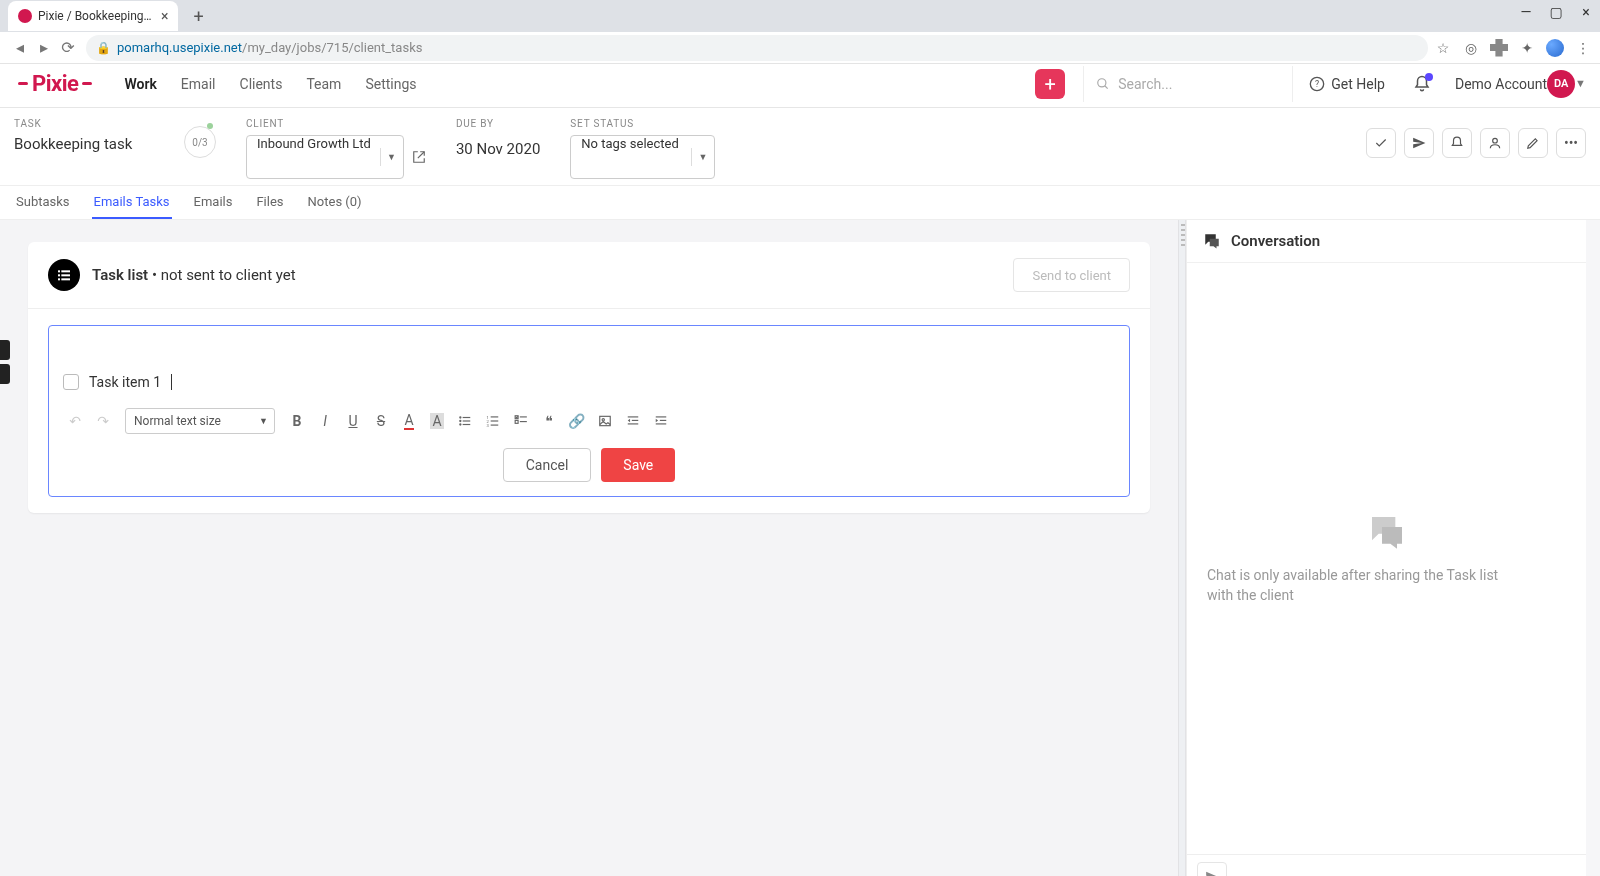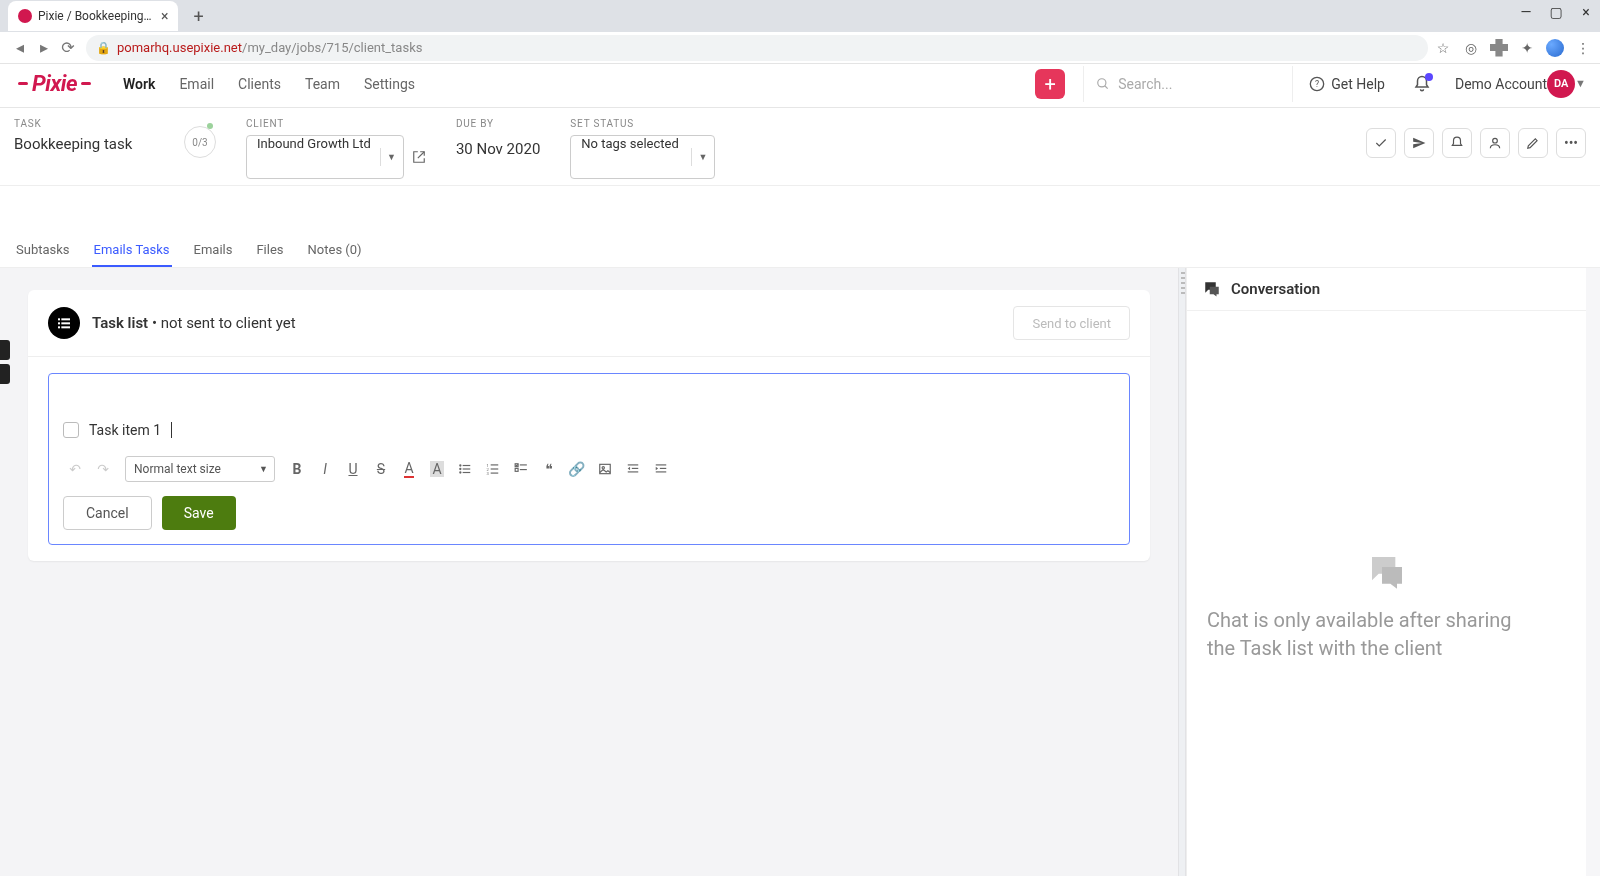--- a/index.html
+++ b/index.html
@@ -13,30 +13,30 @@
 .tab .tab-title { white-space: nowrap; overflow: hidden; text-overflow: ellipsis; max-width: 115px; }
 .tab .close-x { margin-left: 8px; font-size: 14px; color: #555; cursor: pointer; }
 .newtab { margin-left: 8px; font-size: 18px; color: #555; cursor: pointer; width: 24px; text-align: center; }
 .win-controls { position: absolute; right: 6px; top: 4px; display: flex; gap: 14px; font-size: 14px; color: #333; }
 .win-controls span { cursor: pointer; width:16px; text-align:center; }
 
 .addr-bar { background: #fff; height: 32px; display: flex; align-items: center; padding: 0 8px; border-bottom:1px solid #e4e4e4; }
 .nav-btn { color: #777; font-size: 16px; width: 24px; text-align: center; cursor: pointer; }
 .url-field { flex: 1; display: flex; align-items: center; background: #f1f3f4; border-radius: 14px; height: 26px; margin: 0 6px; padding: 0 10px; font-size: 13px; color: #555; }
 .lock-ic { font-size: 12px; color: #777; margin-right: 6px; }
-.url-text .domain { color: #b91c1c; }
+.url-text .domain { color: #0369a1; }
 .url-text .path { color: #888; }
 .right-icons { display: flex; gap: 10px; align-items: center; }
 .right-icons span { width: 18px; height: 18px; font-size: 14px; color: #666; cursor: pointer; display:flex; align-items:center; justify-content:center;}
 .avatar-circle { width: 20px; height: 20px; border-radius: 50%; background: radial-gradient(circle at 30% 30%, #6aa9ff, #2a6bd0); }
 .ext-ic { width:18px; height:18px; background:#888; clip-path: polygon(30% 0,70% 0,70% 30%,100% 30%,100% 70%,70% 70%,70% 100%,30% 100%,30% 70%,0 70%,0 30%,30% 30%); }
 
 
 .app-header { height: 48px; border-bottom: 1px solid #e6e6e6; display: flex; align-items: center; padding: 0 14px; }
-.logo { display: flex; align-items: center; font-weight: 700; font-size: 22px; color: #d1184f; font-style: italic; letter-spacing: -0.5px; }
+.logo { display: flex; align-items: center; font-weight: 700; font-size: 22px; color: #d1184f; letter-spacing: -0.5px; }
 .logo::before, .logo::after { content: ""; display: inline-block; width: 10px; height: 3px; background: #d1184f; border-radius: 2px; margin: 0 4px; }
 .nav { display: flex; margin-left: 28px; gap: 24px; }
 .nav a { font-size: 14px; color: #666; text-decoration: none; cursor: pointer; }
 .nav a.active { color: #222; font-weight: 600; }
 .header-spacer { flex: 1; }
 .add-btn { width: 30px; height: 30px; background: #e6365b; border-radius: 6px; color: #fff; display: flex; align-items: center; justify-content: center; font-size: 20px; cursor: pointer; margin-right: 18px; }
 .search-box { width: 210px; height: 36px; border-left: 1px solid #eee; border-right: 1px solid #eee; display: flex; align-items: center; padding: 0 12px; color: #aaa; font-size: 14px; }
 .search-box .sicon { margin-right: 8px; }
 .help-link { display: flex; align-items: center; gap: 6px; font-size: 14px; color: #444; margin: 0 16px; cursor: pointer; }
 .bell-wrap { position: relative; margin: 0 12px; cursor: pointer; color:#444; }
@@ -53,21 +53,21 @@
 .th-task { width: 140px; }
 .circle-progress { width: 32px; height: 32px; border-radius: 50%; border: 1px solid #ddd; display: flex; align-items: center; justify-content: center; font-size: 10px; color: #888; margin-right: 30px; margin-top: 8px; position: relative; }
 .circle-progress::before { content: ""; position: absolute; top: -4px; right: 2px; width: 6px; height: 6px; background: #9cd29c; border-radius: 50%; }
 .select-pill { display: flex; align-items: flex-start; border: 1px solid #ccc; border-radius: 4px; height: 44px; padding: 0 32px 0 10px; font-size: 13px; color: #333; position: relative; background: #fff; cursor: pointer; min-width: 130px; }
 .select-pill .arrow { position: absolute; right: 7px; top: 50%; transform: translateY(-50%); font-size: 9px; color: #666; border-left: 1px solid #ddd; padding-left: 6px; height: 18px; display: flex; align-items: center; }
 .link-icon { margin-left: 8px; color: #666; cursor: pointer; }
 .th-actions { margin-left: auto; display: flex; gap: 8px; margin-top: 10px; }
 .sq-btn { width: 30px; height: 30px; border: 1px solid #ddd; border-radius: 6px; display: flex; align-items: center; justify-content: center; cursor: pointer; color: #555; font-size: 14px; background: #fff; }
 
 
-.tab-row { display: flex; gap: 20px; padding: 0 14px; border-bottom: 1px solid #eee; height: 34px; align-items: center; margin-top: 48px; }
+.tab-row { display: flex; gap: 20px; padding: 0 14px; border-bottom: 1px solid #eee; height: 34px; align-items: center; }
 .tab-row a { font-size: 13px; color: #666; cursor: pointer; padding: 8px 2px; border-bottom: 2px solid transparent; }
 .tab-row a.active { color: #3b5bff; border-bottom-color: #3b5bff; }
 
 
 .main-wrap { display: flex; height: calc(876px - 60px - 48px - 56px - 34px); background: #f4f4f6; }
 .content { flex: 1; padding: 22px 28px; overflow: auto; }
 .card { background: #fff; border-radius: 6px; box-shadow: 0 1px 2px rgba(0,0,0,0.06); padding: 16px 20px; }
 .card-header { display: flex; align-items: center; }
 .list-icon { width: 32px; height: 32px; border-radius: 50%; background: #000; color: #fff; display: flex; align-items: center; justify-content: center; margin-right: 12px; }
 .list-icon-svg { width: 16px; height: 16px; fill: #fff; }
@@ -80,37 +80,37 @@
 .task-line { display: flex; align-items: center; margin-top: 36px; }
 .chk { width: 16px; height: 16px; border: 1.5px solid #bbb; border-radius: 3px; margin-right: 10px; cursor: pointer; }
 .task-text { font-size: 14px; color: #333; }
 .cursor-bar { display: inline-block; width: 1px; height: 16px; background: #333; margin-left: 10px; vertical-align: middle; }
 
 .toolbar { display: flex; align-items: center; gap: 4px; margin-top: 18px; flex-wrap: wrap; }
 .tb-btn { width: 24px; height: 24px; display: flex; align-items: center; justify-content: center; color: #666; cursor: pointer; border-radius: 3px; font-size: 14px; }
 .tb-btn.disabled { color: #ccc; cursor: default; }
 .tb-sel { border: 1px solid #ccc; border-radius: 3px; height: 26px; width: 150px; display: flex; align-items: center; padding: 0 8px; font-size: 12px; color: #555; cursor: pointer; position: relative; margin: 0 6px; }
 .tb-sel .arrow { position: absolute; right: 6px; font-size: 9px; }
-.btn-row { display: flex; gap: 10px; margin-top: 14px; }
+.btn-row { display: flex; gap: 10px; margin-top: 14px; justify-content: center; }
 .btn { height: 34px; padding: 0 22px; border-radius: 4px; font-size: 14px; cursor: pointer; display: flex; align-items: center; }
 .btn-cancel { background: #fff; border: 1px solid #ccc; color: #555; }
-.btn-save { background: #4d7c0f; color: #fff; border: none; }
+.btn-save { background: #ef4444; color: #fff; border: none; }
 
 
 .side-tabs { position: fixed; left: 0; top: 340px; }
 .side-tabs div { width: 10px; height: 20px; background: #222; margin-bottom: 4px; border-radius: 0 3px 3px 0; }
 
 
 .resizer-grip { width: 8px; background: #eef0f3; border-left:1px solid #e2e2e5; border-right:1px solid #e2e2e5; cursor: col-resize; position:relative; }
 .resizer-grip::before { content:""; position:absolute; top:4px; left:2px; width:4px; height:24px; background: repeating-linear-gradient(#bbb 0 2px, transparent 2px 5px); }
 .convo { width: 400px; background: #fff; display: flex; flex-direction: column; border-left: 1px solid #eee; }
 .convo-head { display: flex; align-items: center; gap: 10px; padding: 12px 16px; font-size: 15px; font-weight: 600; color: #333; border-bottom: 1px solid #f0f0f0; }
 .convo-body { flex: 1; display: flex; flex-direction: column; align-items: center; justify-content: center; padding: 20px; color: #aaa; text-align: left; }
 .chat-icon-big { font-size: 40px; color: #ccc; margin-bottom: 14px; }
-.convo-msg { font-size: 20px; color: #999; line-height: 1.4; max-width: 320px; align-self: flex-start; }
+.convo-msg { font-size: 14px; color: #999; line-height: 1.4; max-width: 320px; align-self: flex-start; }
 .convo-foot { height: 44px; border-top: 1px solid #eee; display: flex; align-items: center; padding: 0 10px; }
 .send-ic { width: 30px; height: 30px; border: 1px solid #e5e5e5; border-radius: 4px; display: flex; align-items: center; justify-content: center; color: #888; font-size: 14px; }
 
 .scroll-stub { width: 14px; background: #f6f6f8; }
 svg { display: block; }
 </style>
 </head>
 <body>
 
 <div class="browser-chrome">

